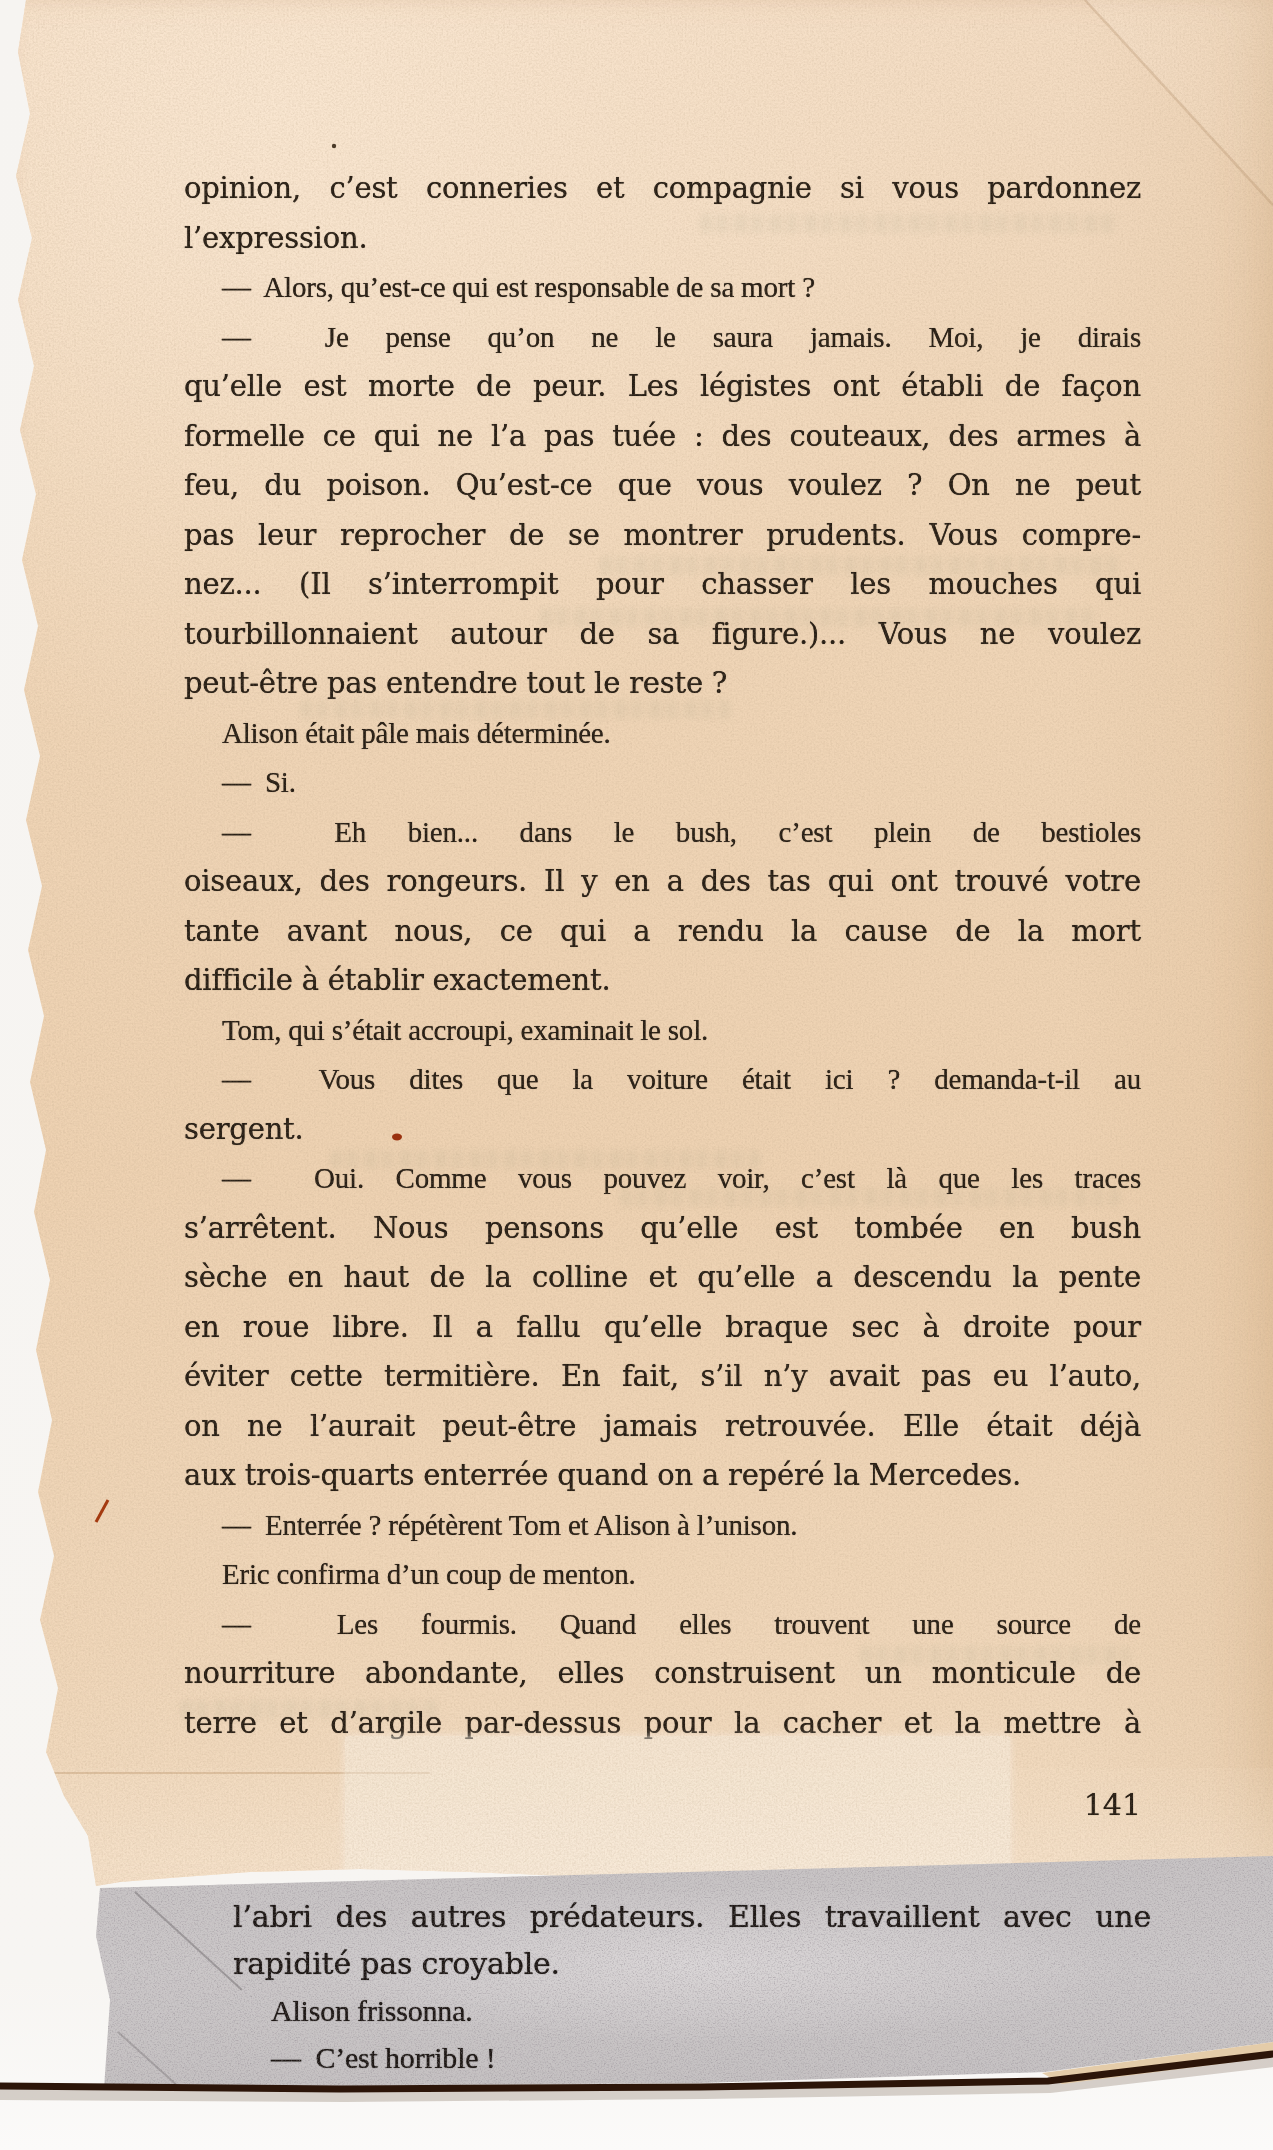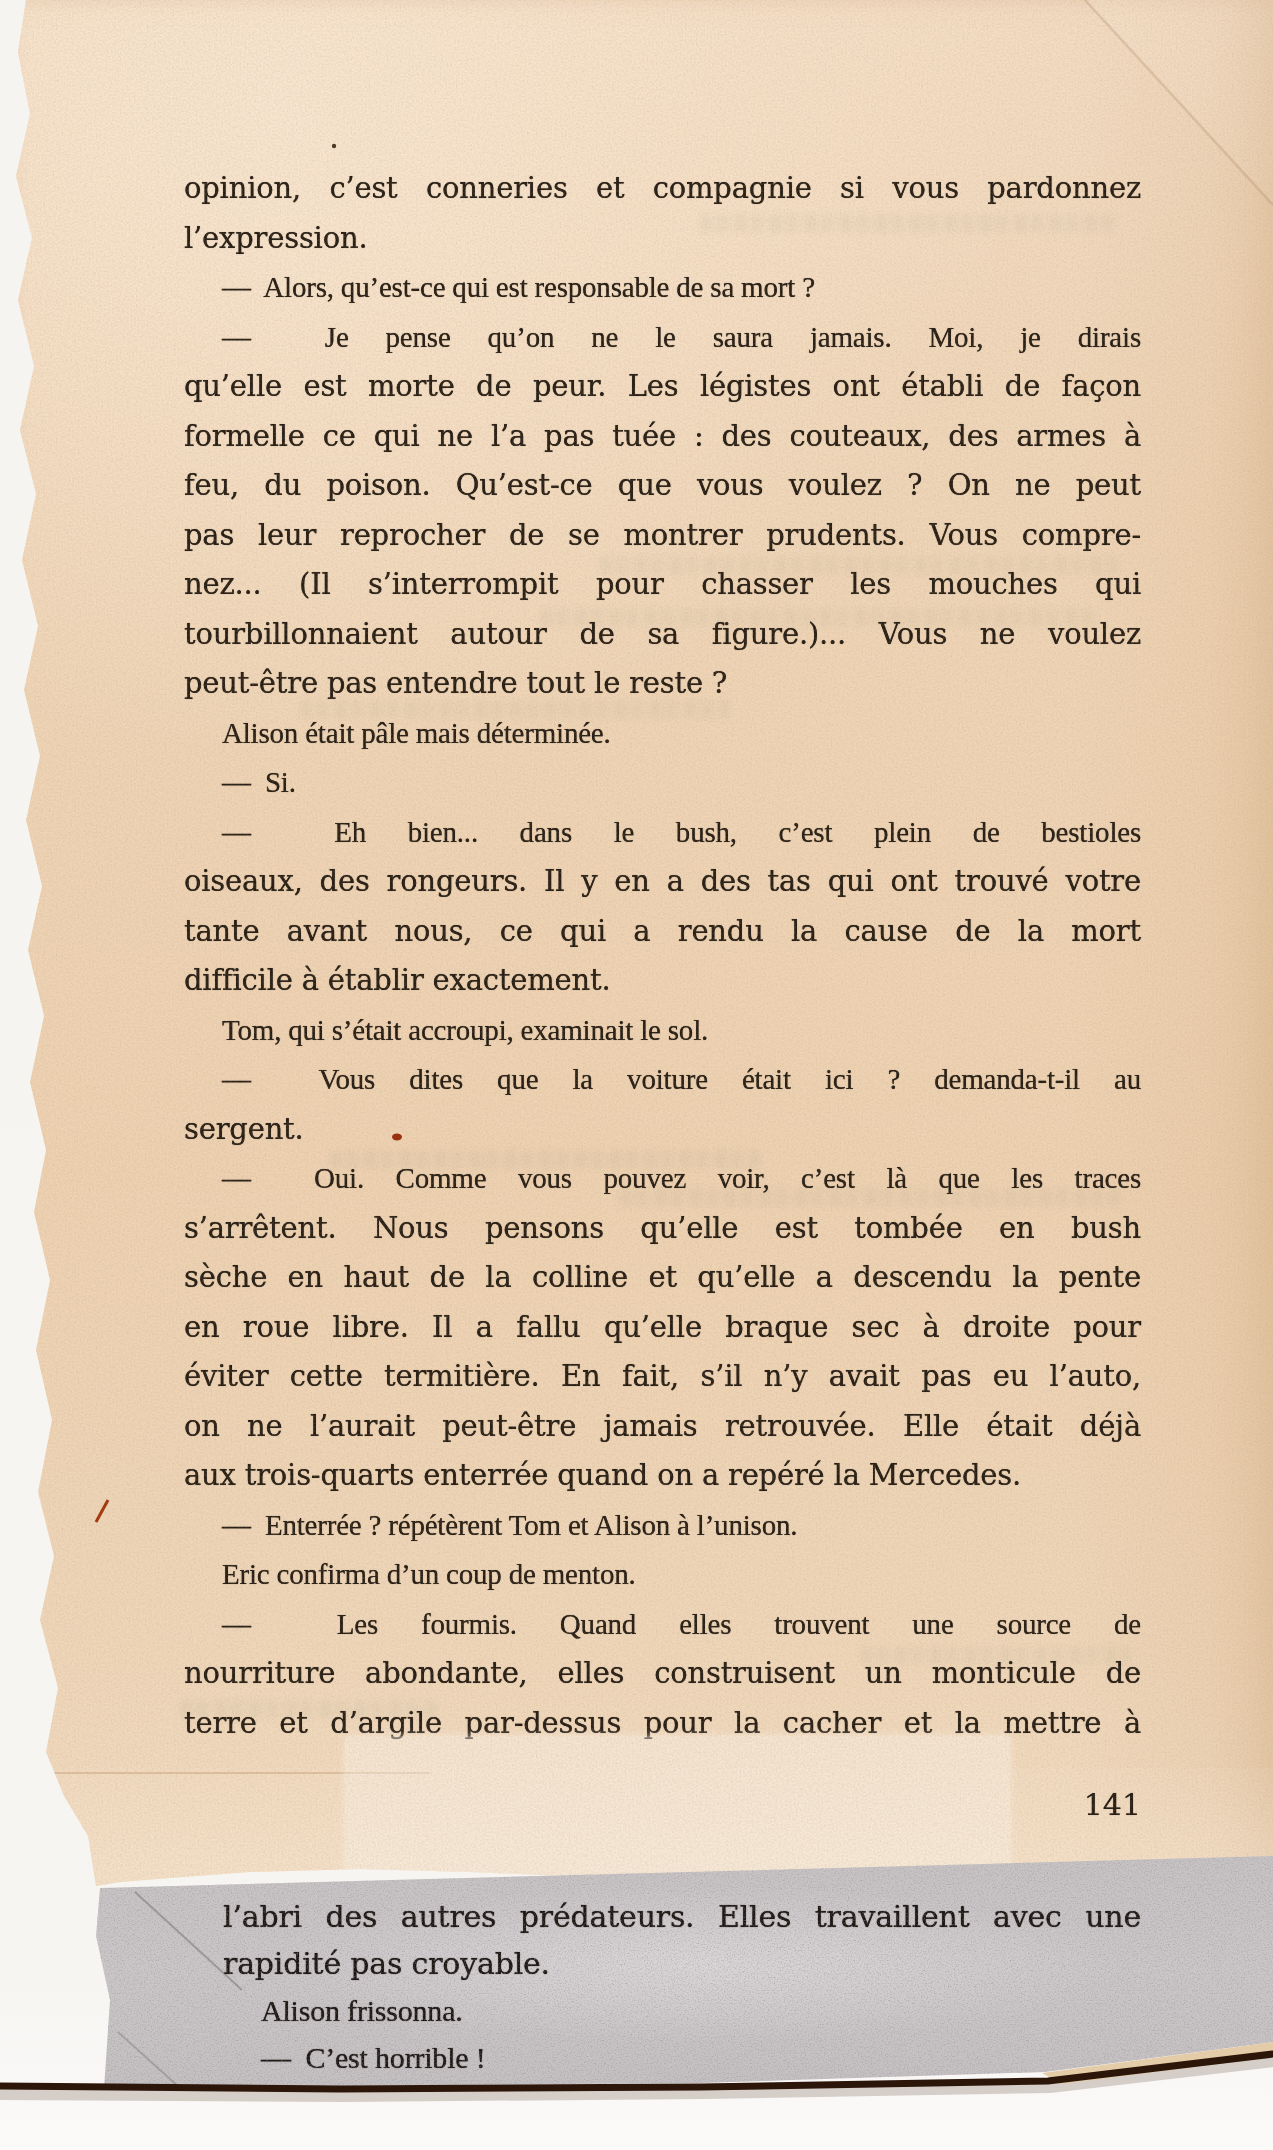--- a/index.html
+++ b/index.html
@@ -46,21 +46,21 @@
       rgba(104,120,94,.5) 17px 27px,rgba(104,120,94,.1) 27px 35px);}
   
   .strip{
     position:absolute;left:0;top:1840px;width:1273px;height:260px;
     background:
       radial-gradient(45% 40% at 55% 48%, rgba(219,215,216,.9), rgba(219,215,216,0) 75%),
       linear-gradient(180deg,#c6c2c3 0%,#cbc7c8 50%,#c4c0c1 100%);
     clip-path:polygon(100px 48px,1273px 16px,1273px 202px,1045px 232px,700px 243px,340px 246px,
       104px 249px,110px 160px,96px 96px);
   }
-  .strip-text{position:absolute;left:223px;top:53px;width:918px;color:#1d1714;}
+  .strip-text{position:absolute;left:233px;top:53px;width:918px;color:#1d1714;}
   .strip-text .line{height:47px;line-height:47px;font-size:30px;text-shadow:0 0 1px rgba(20,15,12,.9);}
   svg.grain{position:absolute;left:0;top:0;width:100%;height:100%;pointer-events:none;}
   .overlay-svg{position:absolute;left:0;top:0;width:1273px;height:2150px;pointer-events:none;}
 </style>
 </head>
 <body>
 
 <div class="page">
   <div class="torn-band"></div>
   <div class="fiber-line"></div>

